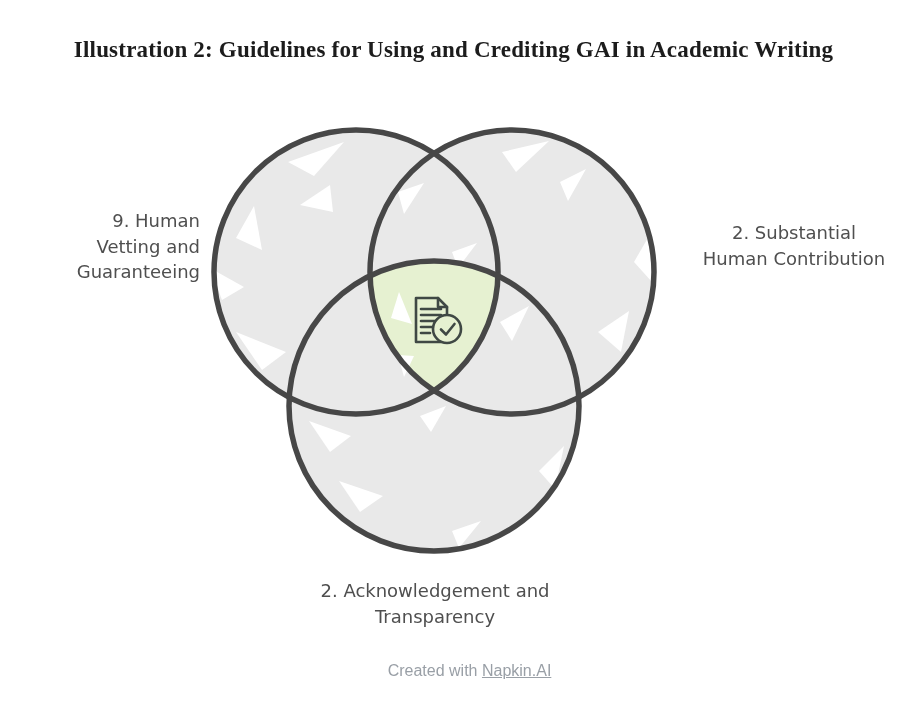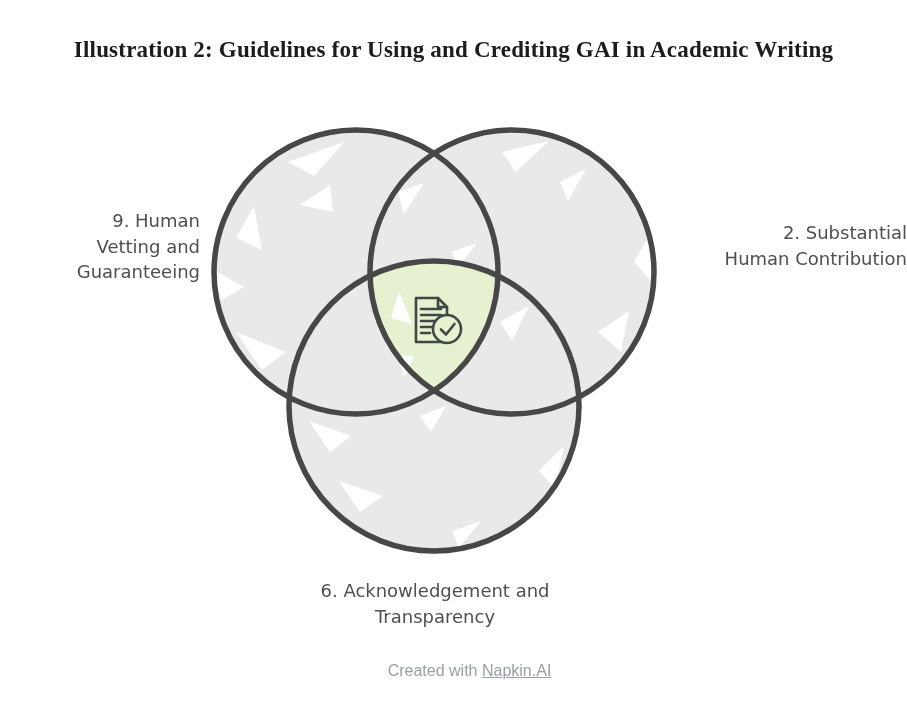--- a/index.html
+++ b/index.html
@@ -33,21 +33,21 @@
   }
   .venn-label {
     position: absolute;
     font-family: "DejaVu Sans", sans-serif;
     font-size: 18px;
     line-height: 25.5px;
     color: #4f4f4f;
     white-space: pre-line;
   }
   #label-1 { top: 208px; left: 38px;  width: 162px; text-align: right; }
-  #label-2 { top: 220px; left: 681px; width: 226px; text-align: right; }
+  #label-2 { top: 220px; left: 681px; width: 226px; text-align: center; }
   #label-3 { top: 578px; left: 250px; width: 370px; text-align: center; }
   .footer {
     position: absolute;
     top: 662px;
     left: 16px;
     width: 907px;
     text-align: center;
     font-size: 16px;
     color: #999fa6;
   }
@@ -130,19 +130,19 @@
   </g>
 </svg>
 
 <div class="venn-label" id="label-1">9. Human
 Vetting and
 Guaranteeing</div>
 
 <div class="venn-label" id="label-2">2. Substantial
 Human Contribution</div>
 
-<div class="venn-label" id="label-3">6. Acknowledgement and
+<div class="venn-label" id="label-3">2. Acknowledgement and
 Transparency</div>
 
 <div class="footer">
   <span>Created with</span>
   <a>Napkin.AI</a>
 </div>
 
 </body></html>

